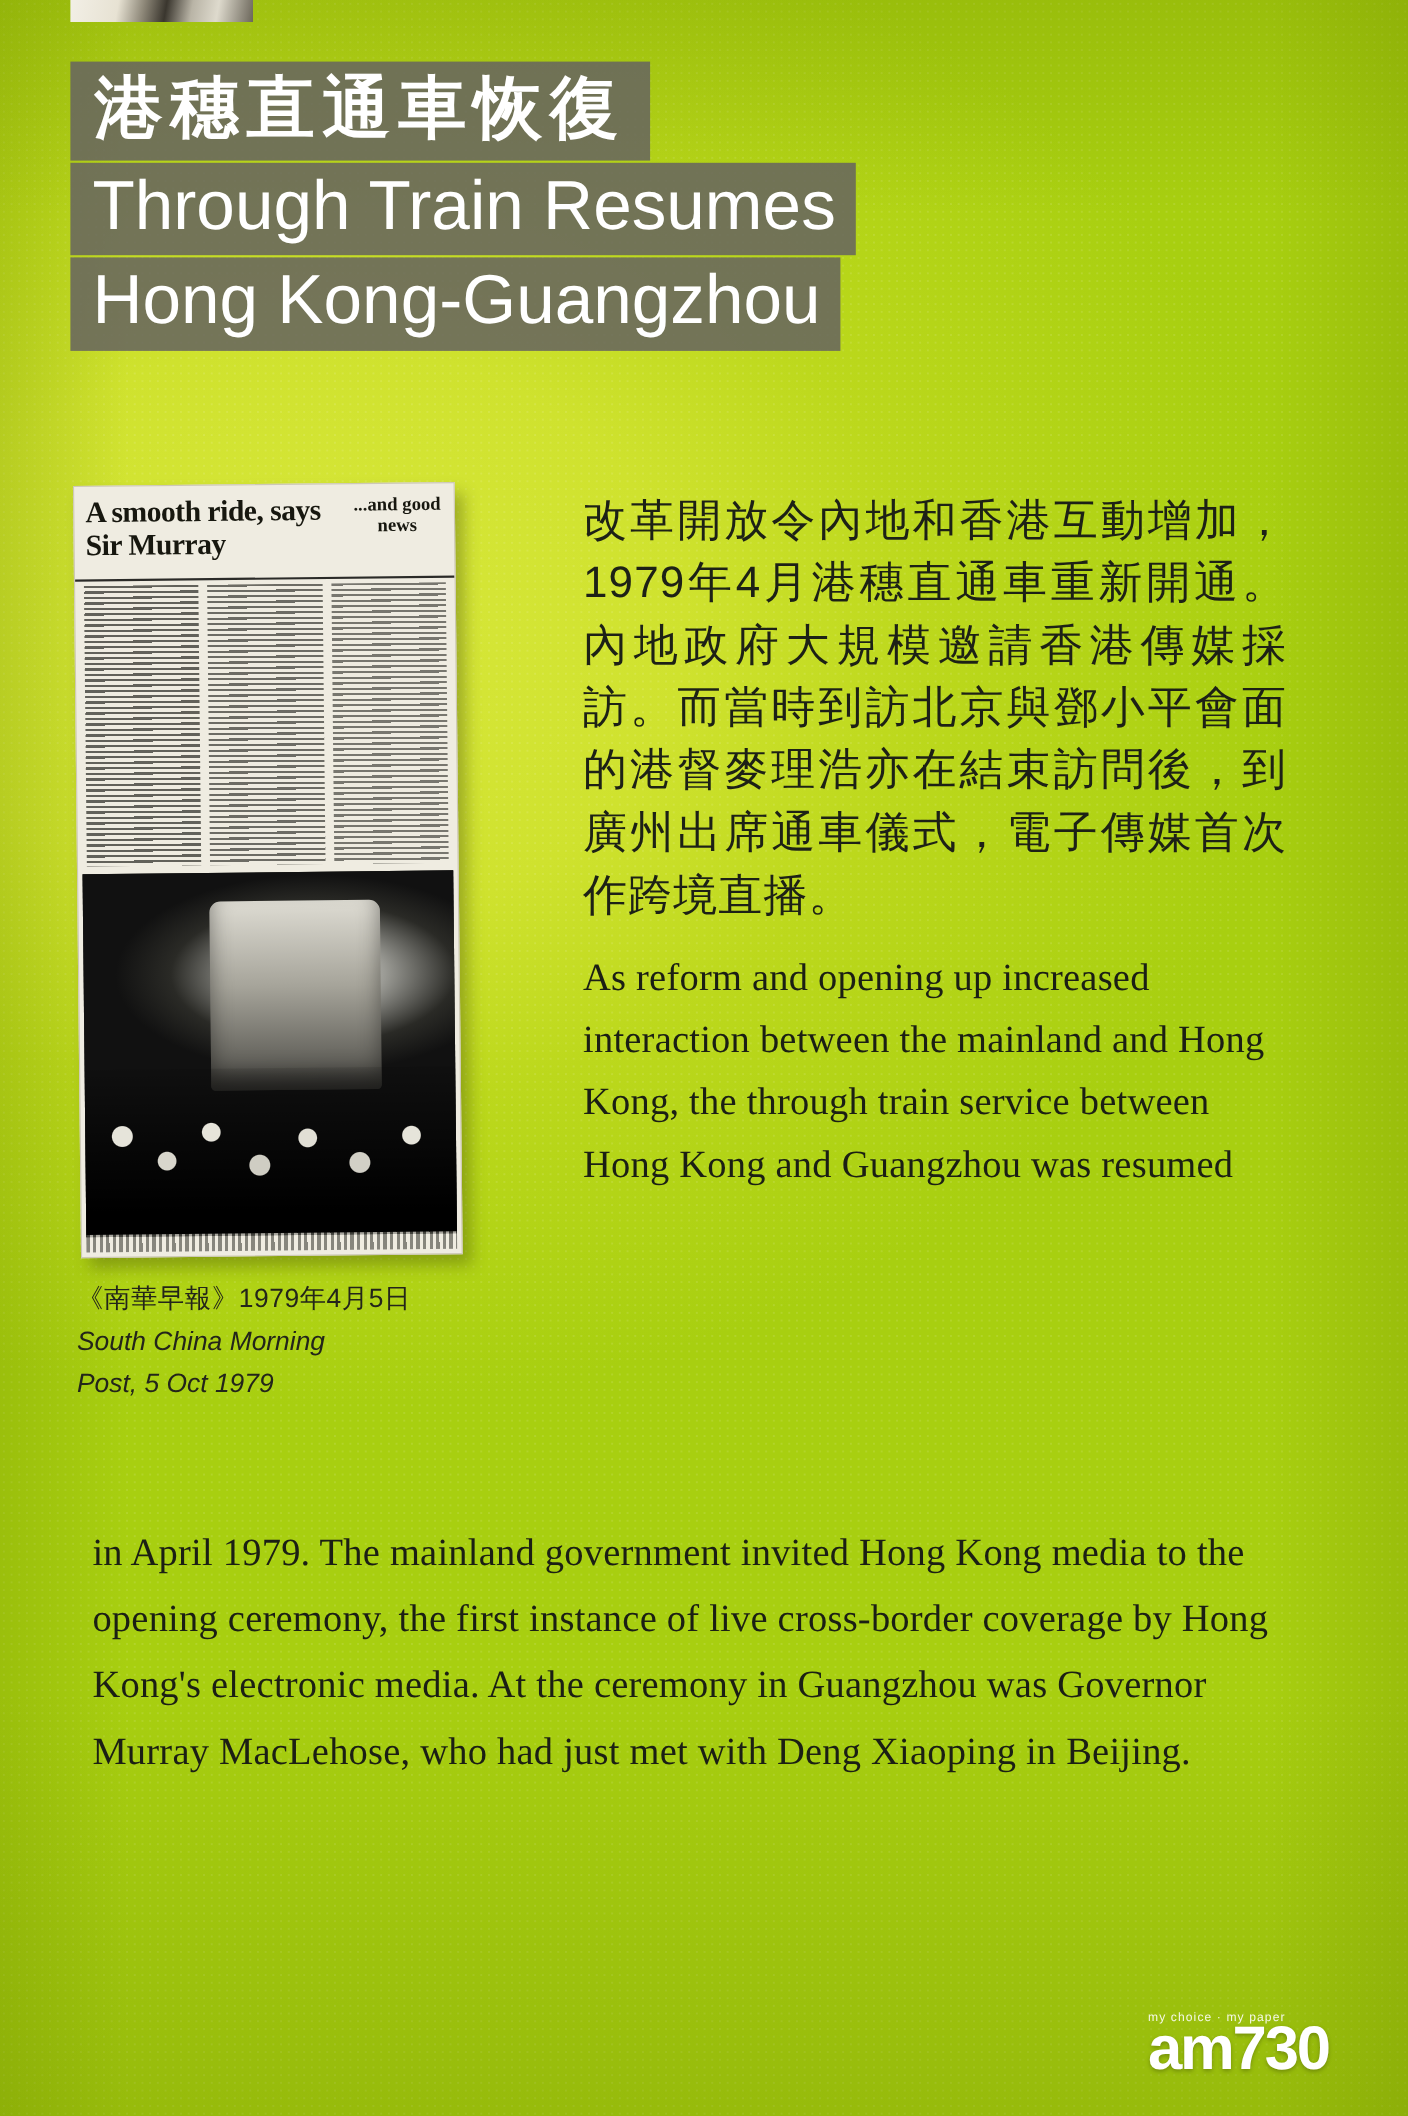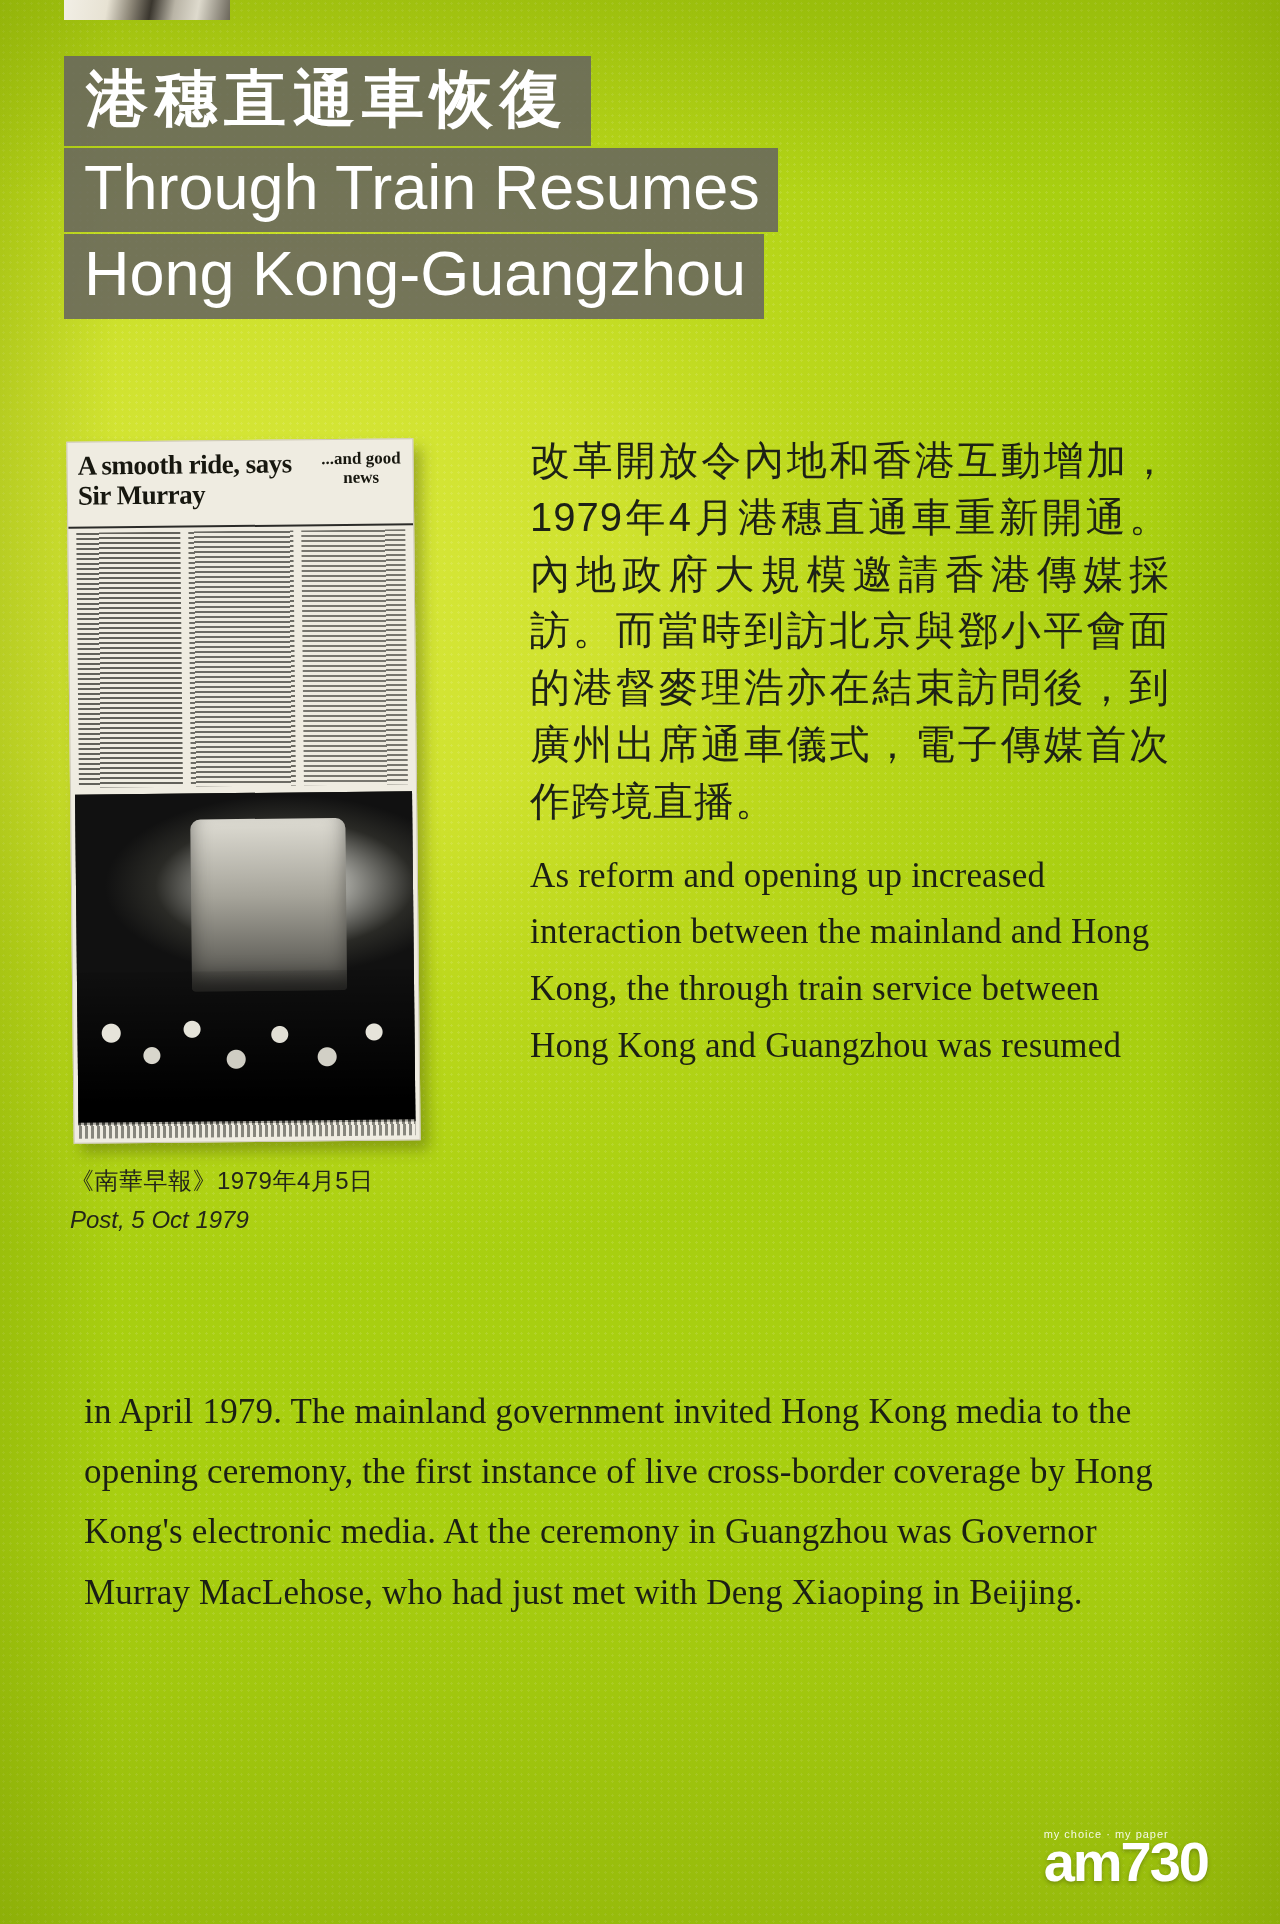--- a/index.html
+++ b/index.html
@@ -219,20 +219,21 @@
     width: 640px;
     z-index: 4;
   }
   .body-zh {
     font-family: "Liberation Sans", sans-serif;
     font-size: 40px;
     line-height: 1.42;
     color: #1d2116;
     letter-spacing: 1px;
     text-align: justify;
+    margin-top: 13px;
   }
   .body-en-top {
     margin-top: 18px;
     font-family: "Liberation Serif", serif;
     font-size: 35px;
     line-height: 1.62;
     color: #1b1f14;
     letter-spacing: 0.2px;
   }
 
@@ -300,20 +301,21 @@
       </div>
       <div class="clip-photo">
         <div class="train"></div>
         <div class="crowd"></div>
       </div>
       <div class="clip-caption-strip"></div>
     </div>
 
     <div class="caption">
       <div class="zh">《南華早報》1979年4月5日</div>
+      <div class="en">South China Morning</div>
       <div class="en">Post, 5 Oct 1979</div>
     </div>
 
   </div>
 
   <div class="right-col">
     <div class="body-zh">改革開放令內地和香港互動增加，1979年4月港穗直通車重新開通。內地政府大規模邀請香港傳媒採訪。而當時到訪北京與鄧小平會面的港督麥理浩亦在結束訪問後，到廣州出席通車儀式，電子傳媒首次作跨境直播。</div>
     <div class="body-en-top">As reform and opening up increased interaction between the mainland and Hong Kong, the through train service between Hong Kong and Guangzhou was resumed</div>
   </div>
 

